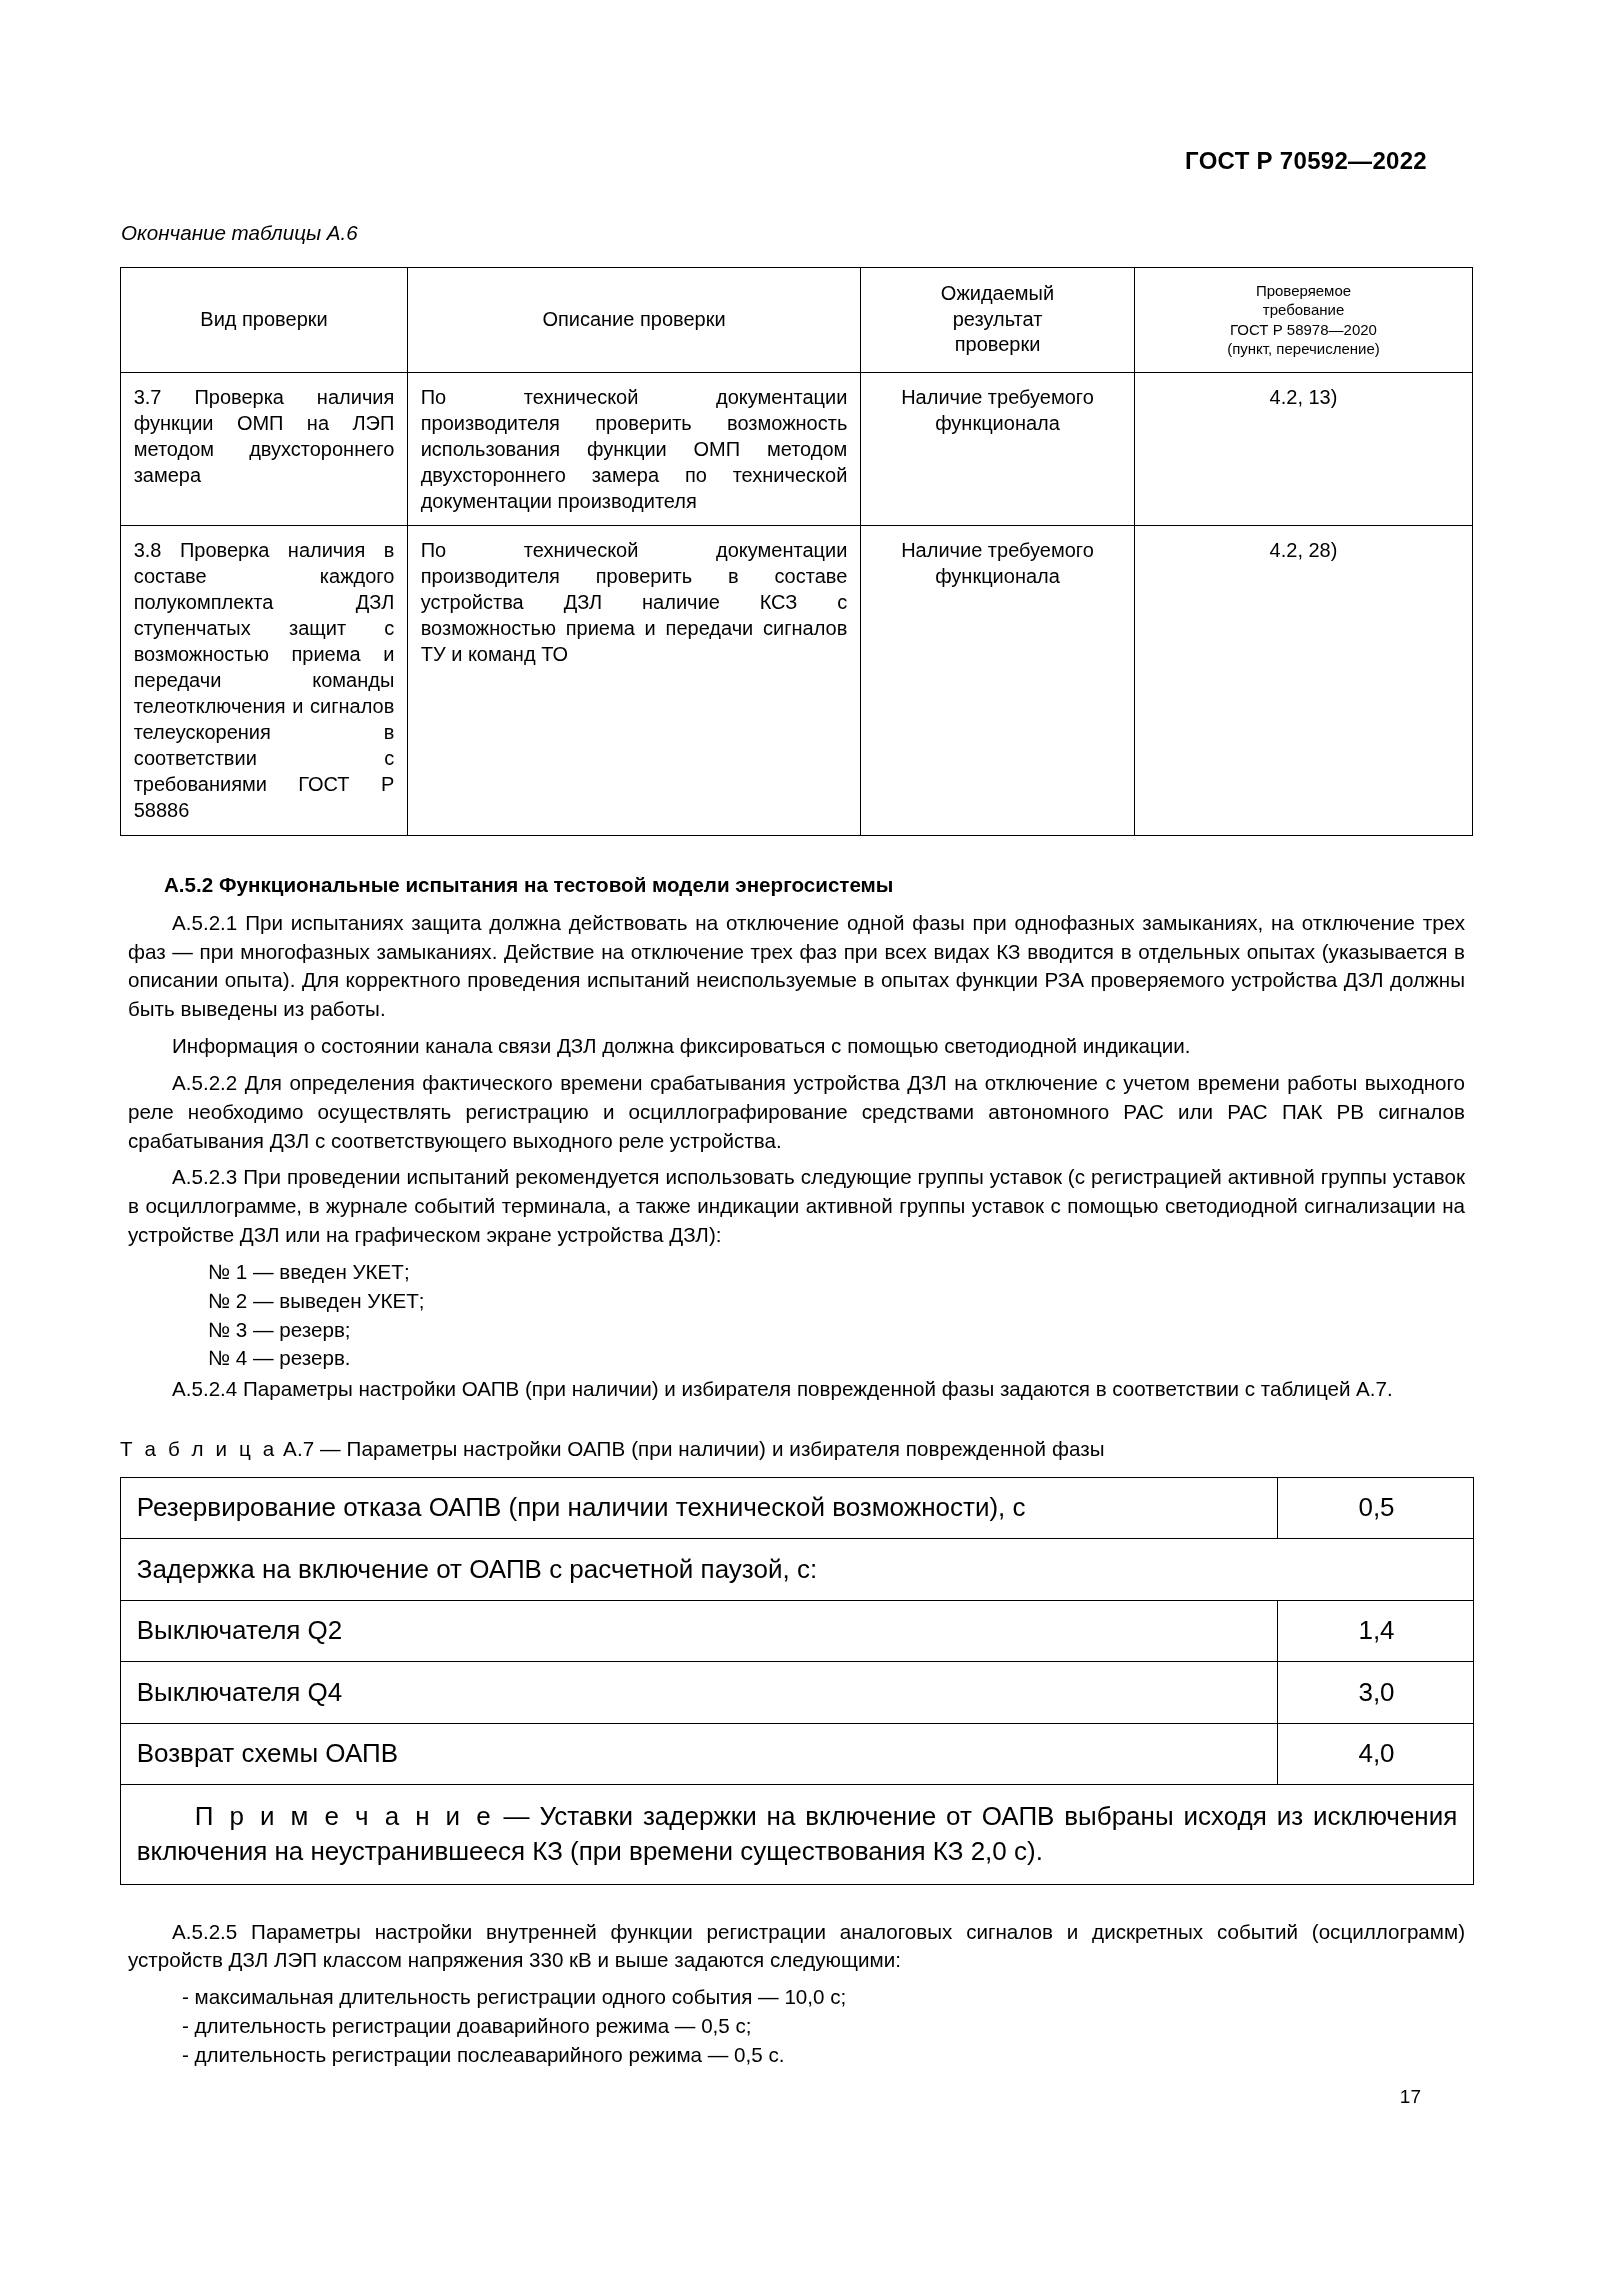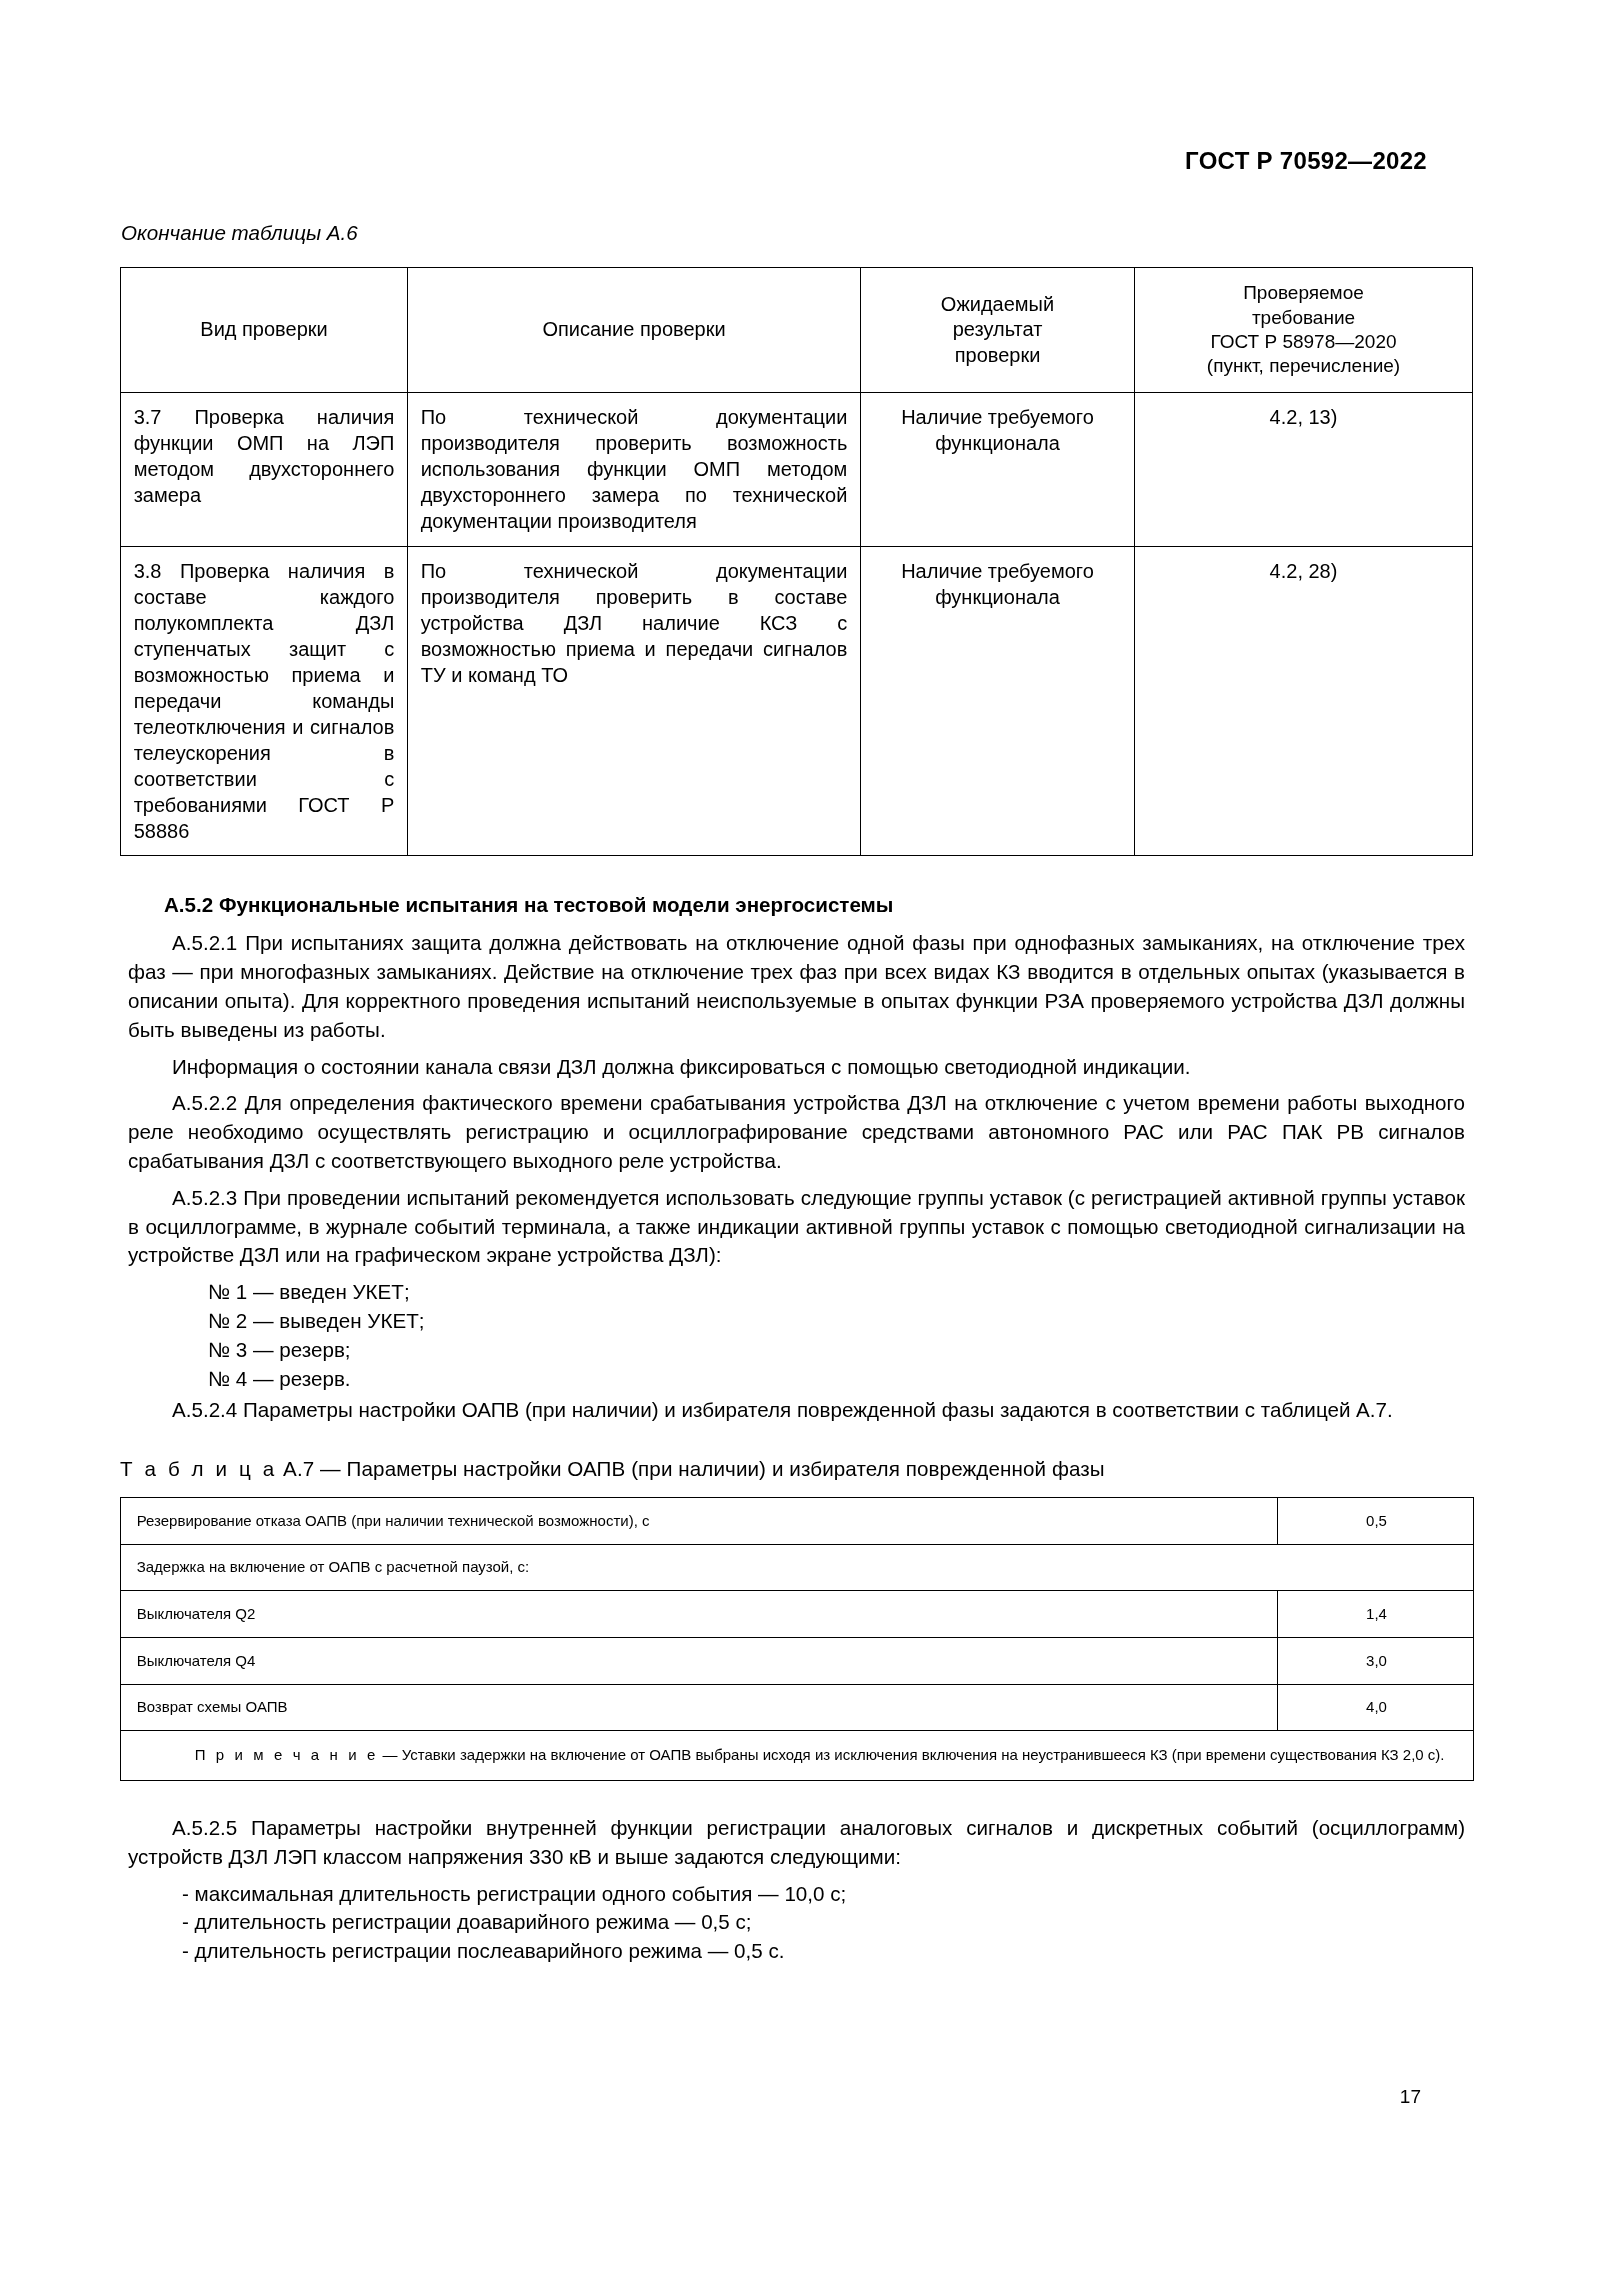--- a/index.html
+++ b/index.html
@@ -63,21 +63,21 @@
     padding: 10.8px 12.7px 11.8px 12.7px;
     font-weight: normal;
   }
   table.doc-table thead th {
     vertical-align: middle;
     text-align: center;
     line-height: 1.28;
     padding: 13.7px 7.8px 13.7px 7.8px;
   }
   .th-small {
-    font-size: 19px;
+    font-size: 15px;
   }
   .cell-just {
     text-align: justify;
     text-align-last: left;
     line-height: 1.3;
     hyphens: manual;
   }
   .cell-center {
     text-align: center;
     line-height: 1.3;
@@ -124,21 +124,21 @@
     margin: 33px 0 15.7px 0;
     letter-spacing: 0.1px;
   }
   .caption-spaced {
     letter-spacing: 3.1px;
   }
   table.params-table {
     border-collapse: collapse;
     table-layout: fixed;
     width: 1353px;
-    font-size: 15px;
+    font-size: 26px;
   }
   table.params-table td {
     border: 1.6px solid #000;
     padding: 12.7px 13.7px 12.7px 15.7px;
     vertical-align: middle;
     line-height: 1.35;
   }
   .p-col-name { width: 1157px; }
   .p-col-val  { width: 196px; text-align: center; }
   .note-cell {

